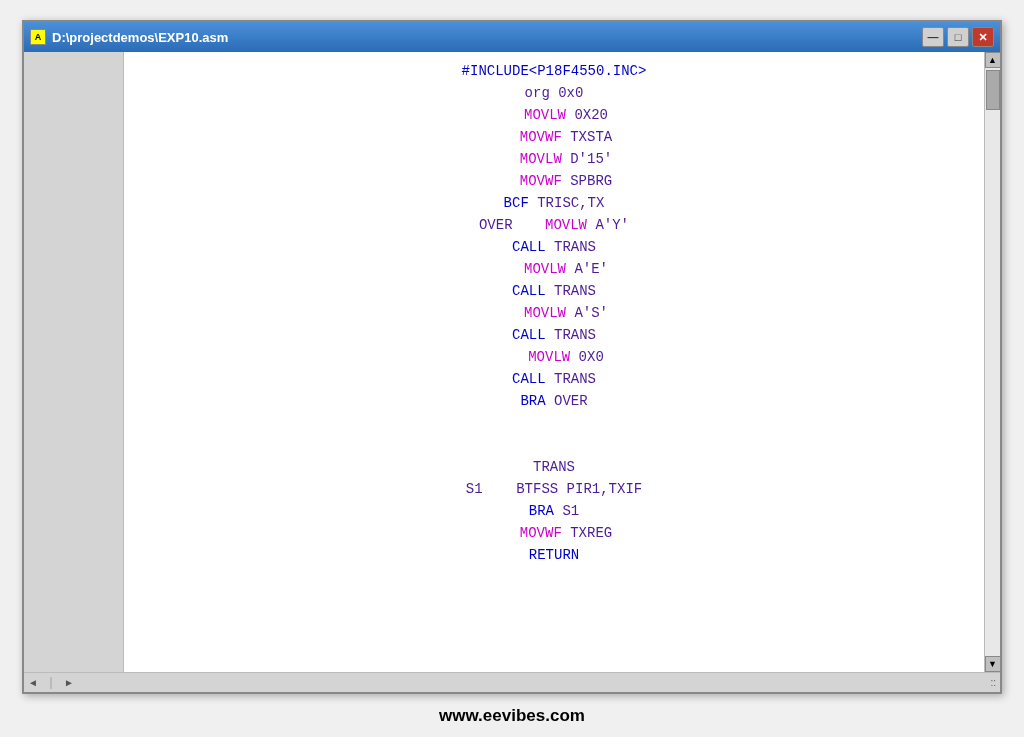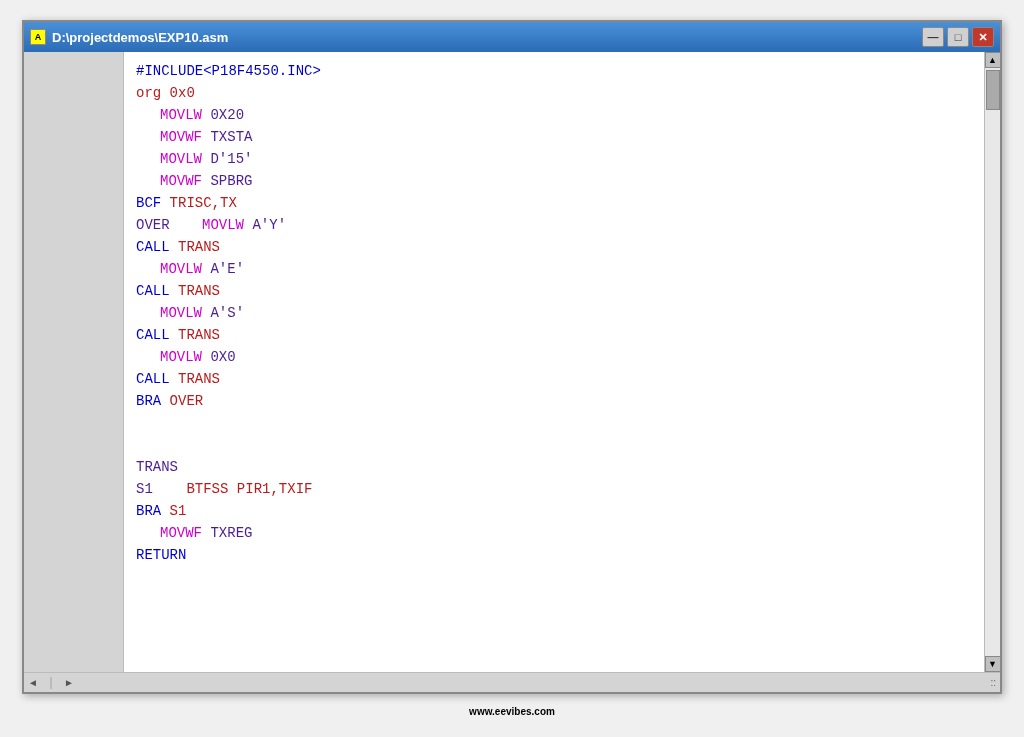--- a/index.html
+++ b/index.html
@@ -172,36 +172,37 @@
       border: 1px solid #bbb;
       margin: 0 8px;
     }
 
     .status-grip {
       font-size: 10px;
       color: #666;
     }
 
     .website-label {
-      font-size: 10px;
+      font-size: 17px;
       font-weight: bold;
       color: #000;
       margin-top: 12px;
       text-align: center;
     }
 
     
     .c-blue { color: #0000cc; }
     .c-magenta { color: #cc00cc; margin-left: 24px; }
     .c-cyan { color: #4c1d95; }
-    .c-black { color: #b91c1c; }
+    .c-black { color: #4c1d95; }
 
     .code-line {
       white-space: pre;
       line-height: 22px;
+      text-align: center;
     }
   </style>
 </head>
 <body>
 
 <div class="window">
 
   <div class="title-bar">
     <div class="title-bar-left">
       <div class="title-icon">A</div>

